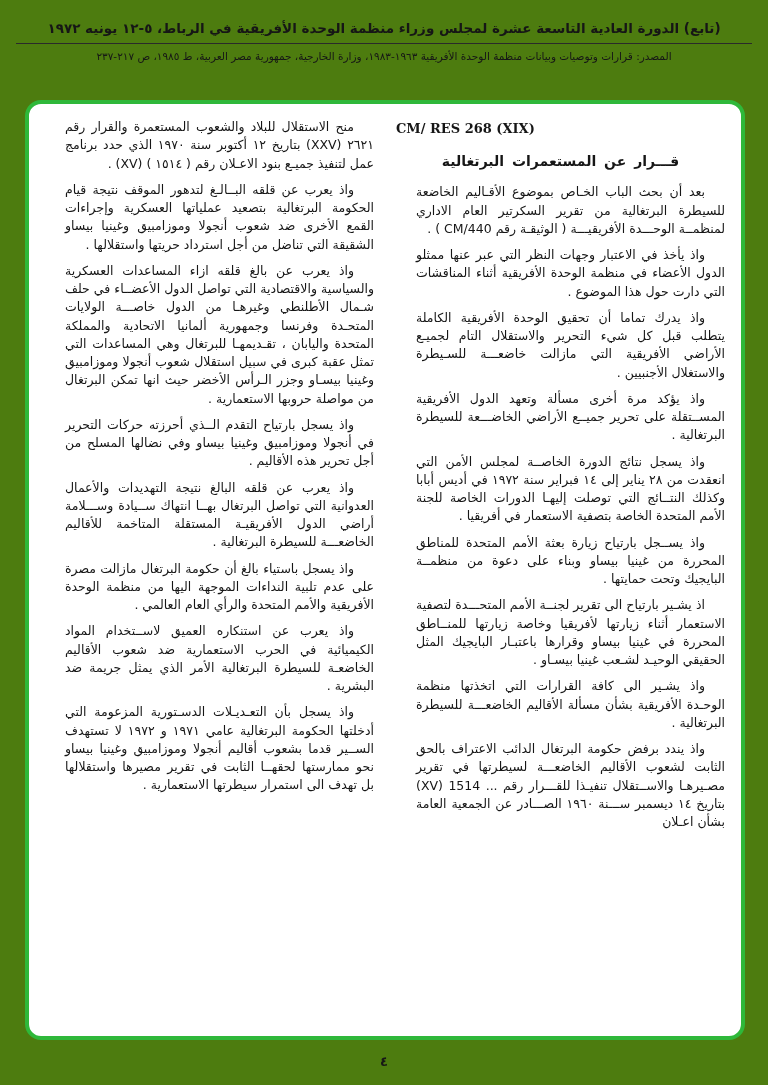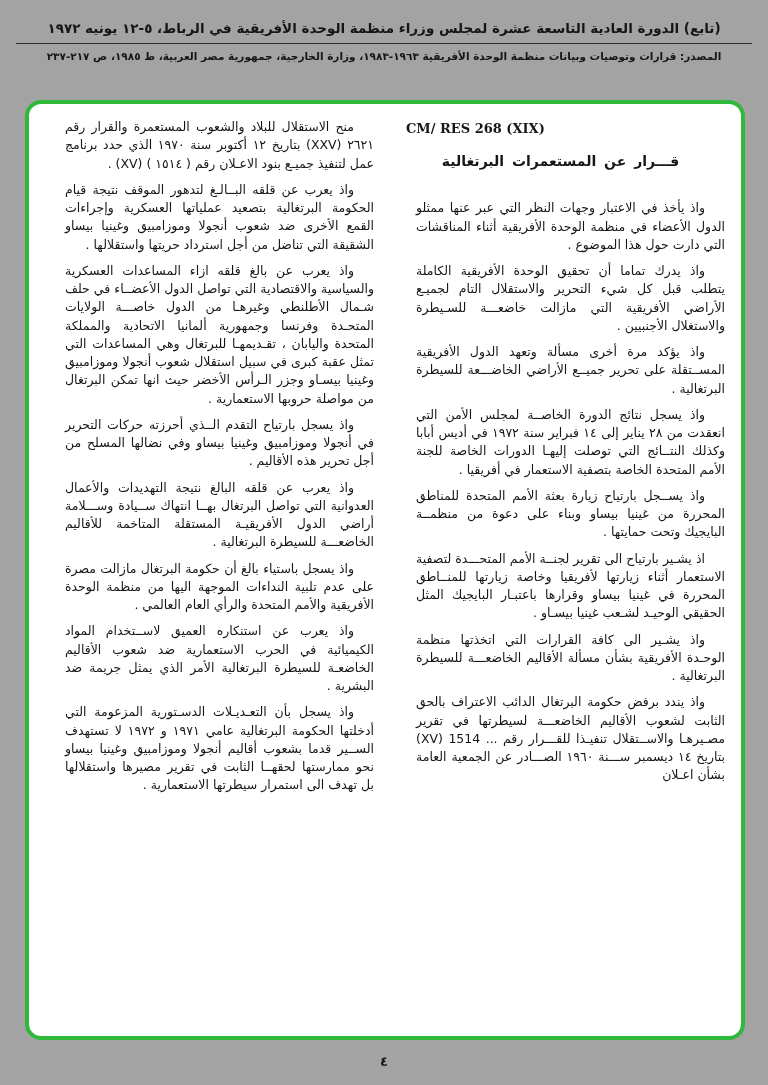--- a/index.html
+++ b/index.html
@@ -1,43 +1,43 @@
 <!DOCTYPE html>
 <html lang="ar"><head>
 <meta charset="utf-8">
 <style>
   * { margin:0; padding:0; box-sizing:border-box; }
   html, body { background:#ffffff; }
   .page {
     width:768px; height:1085px; margin:0 auto; position:relative;
-    background:#a3a3a3; color:#161616; overflow:hidden;
+    background:#4d7c0f; color:#161616; overflow:hidden;
     font-family:"DejaVu Sans", sans-serif;
   }
   .header { padding-top:20px; text-align:center; direction:rtl; }
   .header-line1 { font-size:13.5px; font-weight:bold; padding:0 24px; }
   .header-rule { border-top:1.5px solid #2a2a2a; margin:7px 16px 6px; }
-  .header-line2 { font-size:10.5px; font-weight:bold; padding:0 10px; }
+  .header-line2 { font-size:10.5px; font-weight:normal; padding:0 10px; }
   .frame {
     position:absolute; left:25px; right:23px; top:100px; height:940px;
     border:4px solid #2fb83a; border-radius:16px;
     padding:14px 16px; display:flex; direction:rtl; gap:22px;
     background:#ffffff; overflow:hidden;
   }
   .col {
     flex:1 1 0; direction:rtl; text-align:justify;
     font-size:12.5px; line-height:1.46; overflow:hidden;
   }
   .col p { margin-bottom:8px; text-indent:1.6em;margin-left:20px; }
   .res-id {
     direction:ltr; text-align:left; font-weight:bold; font-size:13px;
-    font-family:"DejaVu Serif", serif; margin-bottom:12px; margin-top:2px;margin-left:10px;
+    font-family:"DejaVu Serif", serif; margin-bottom:12px; margin-top:2px;
   }
   .res-title {
     text-align:center; font-weight:bold; font-size:14px;
-    letter-spacing:0.5px; margin-bottom:28px; word-spacing:3px;
+    letter-spacing:0.5px; margin-bottom:12px; word-spacing:3px;
   }
   .page-number {
     position:absolute; bottom:16px; left:0; right:0;
     text-align:center; font-size:13px; font-weight:bold;
   }
 </style>
 </head>
 <body>
 
 <div class="page">
@@ -46,20 +46,21 @@
     <div class="header-line1">(تابع) الدورة العادية التاسعة عشرة لمجلس وزراء منظمة الوحدة الأفريقية في الرباط، ٥-١٢ يونيه ١٩٧٢</div>
     <div class="header-rule"></div>
     <div class="header-line2">المصدر: قرارات وتوصيات وبيانات منظمة الوحدة الأفريقية ١٩٦٣-١٩٨٣، وزارة الخارجية، جمهورية مصر العربية، ط ١٩٨٥، ص ٢١٧-٢٣٧</div>
   </div>
 
   <div class="frame">
 
     <div class="col">
       <div class="res-id">CM/ RES 268 (XIX)</div>
       <div class="res-title">قـــرار عن المستعمرات البرتغالية</div>
+      <p>بعد أن بحث الباب الخـاص بموضوع الأقـاليم الخاضعة للسيطرة البرتغالية من تقرير السكرتير العام الاداري لمنظمــة الوحـــدة الأفريقيـــة ( الوثيقـة رقم CM/440 ) .</p>
       <p>واذ يأخذ في الاعتبار وجهات النظر التي عبر عنها ممثلو الدول الأعضاء في منظمة الوحدة الأفريقية أثناء المناقشات التي دارت حول هذا الموضوع .</p>
       <p>واذ يدرك تماما أن تحقيق الوحدة الأفريقية الكاملة يتطلب قبل كل شيء التحرير والاستقلال التام لجميـع الأراضي الأفريقية التي مازالت خاضعـــة للسـيطرة والاستغلال الأجنبيين .</p>
       <p>واذ يؤكد مرة أخرى مسألة وتعهد الدول الأفريقية المســتقلة على تحرير جميــع الأراضي الخاضـــعة للسيطرة البرتغالية .</p>
       <p>واذ يسجل نتائج الدورة الخاصــة لمجلس الأمن التي انعقدت من ٢٨ يناير إلى ١٤ فبراير سنة ١٩٧٢ في أديس أبابا وكذلك النتــائج التي توصلت إليهـا الدورات الخاصة للجنة الأمم المتحدة الخاصة بتصفية الاستعمار في أفريقيا .</p>
       <p>واذ يســجل بارتياح زيارة بعثة الأمم المتحدة للمناطق المحررة من غينيا بيساو وبناء على دعوة من منظمــة البايجيك وتحت حمايتها .</p>
       <p>اذ يشـير بارتياح الى تقرير لجنــة الأمم المتحـــدة لتصفية الاستعمار أثناء زيارتها لأفريقيا وخاصة زيارتها للمنــاطق المحررة في غينيا بيساو وقرارها باعتبـار البايجيك المثل الحقيقي الوحيـد لشـعب غينيا بيسـاو .</p>
       <p>واذ يشـير الى كافة القرارات التي اتخذتها منظمة الوحـدة الأفريقية بشأن مسألة الأقاليم الخاضعـــة للسيطرة البرتغالية .</p>
       <p>واذ يندد برفض حكومة البرتغال الدائب الاعتراف بالحق الثابت لشعوب الأقاليم الخاضعـــة لسيطرتها في تقرير مصـيرهـا والاســتقلال تنفيـذا للقـــرار رقم ... 1514 (XV) بتاريخ ١٤ ديسمبر ســـنة ١٩٦٠ الصـــادر عن الجمعية العامة بشأن اعـلان</p>
     </div>
 

